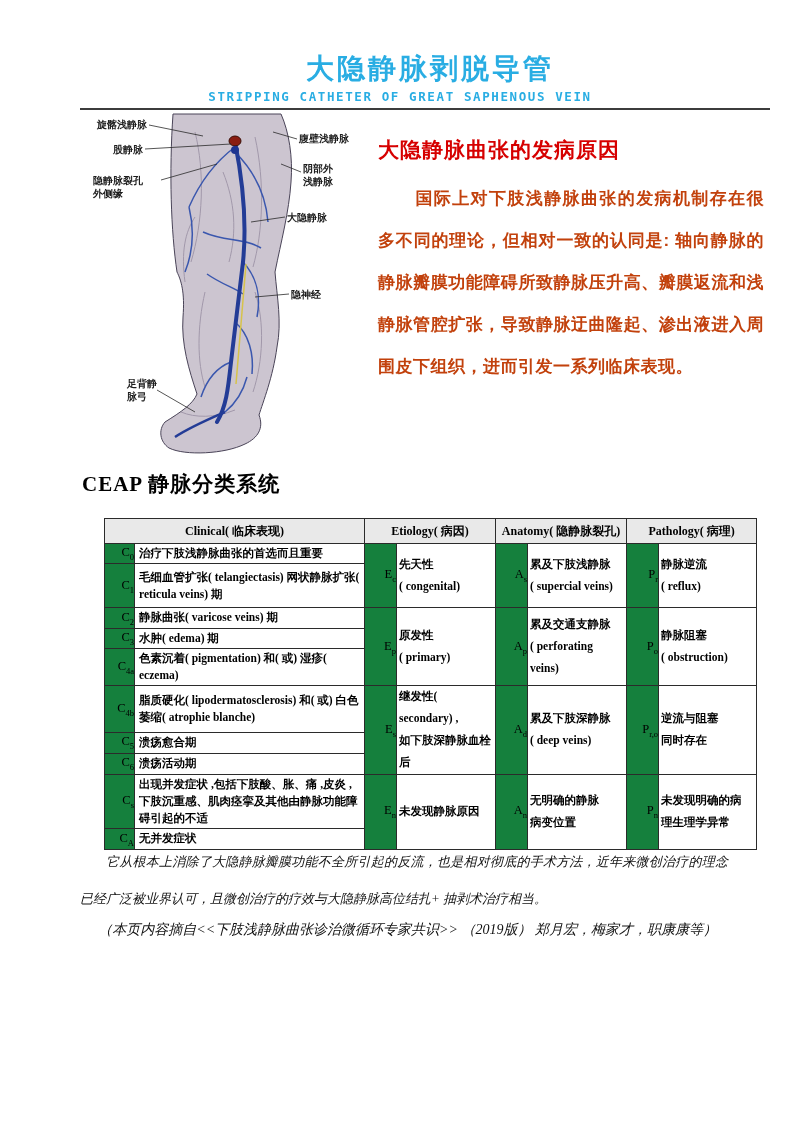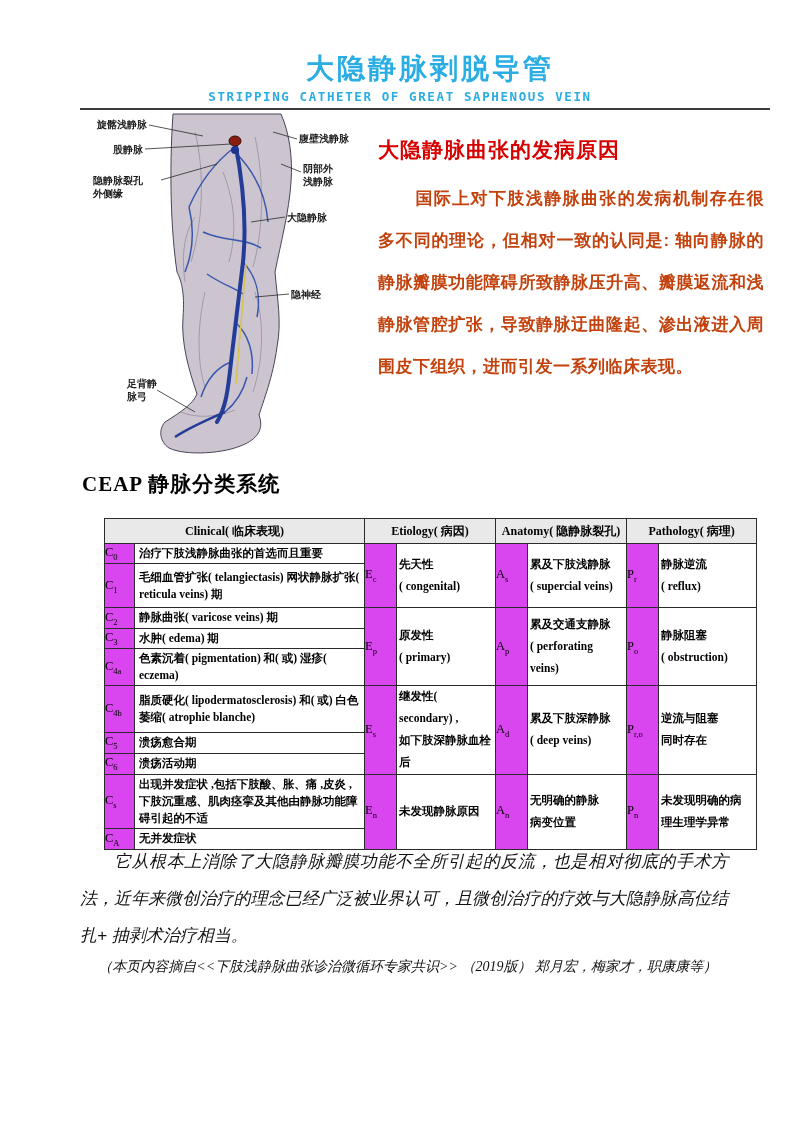--- a/index.html
+++ b/index.html
@@ -23,32 +23,32 @@
   .patho-body{margin-top:14px;font-size:17px;font-weight:bold;line-height:42px;
     text-align:justify;text-indent:2.2em;letter-spacing:0.5px;color:#c2410c;}
 
   .ceap-heading{position:absolute;left:82px;top:470px;font-family:"Liberation Serif",serif;
     font-size:21px;font-weight:bold;letter-spacing:1px;color:#000;}
 
   table.ceap{position:absolute;left:104px;top:518px;width:652px;border-collapse:collapse;
     table-layout:fixed;font-family:"Liberation Serif",serif;color:#000;}
   .ceap th,.ceap td{border:1px solid #2b2b2b;padding:1px 4px;overflow:hidden;}
   .ceap th{background:#e9e9e9;font-size:12px;font-weight:bold;height:22px;}
-  .ceap td.code{background:#d946ef;text-align:left;font-size:12.5px;padding:0;}
+  .ceap td.code{background:#15803d;text-align:right;font-size:12.5px;padding:0;}
   .ceap td.code sub{font-size:8.5px;}
   .ceap td.cdesc{font-size:11.5px;font-weight:600;line-height:1.5;}
   .ceap td.gdesc{font-size:11.5px;font-weight:600;text-align:left;line-height:1.9;padding:0 2px;}
   tr.r20{height:20px;} tr.r44{height:44px;} tr.r45{height:45px;} tr.r19{height:19px;}
 
   .surgery{position:absolute;left:80px;top:843px;width:648px;}
   .surg-head{font-size:17.5px;line-height:48px;font-weight:600;text-indent:1.2em;color:#111;}
   .surg-head .bold{font-size:21px;font-weight:bold;letter-spacing:1px;}
   .surg-head .gap{display:inline-block;width:56px;}
-  .surg-body{margin-top:0;font-family:Liberation Sans, sans-serif;font-style:italic;
-    font-size:17px;line-height:37px;text-align:justify;text-indent:2em;color:#111;}
+  .surg-body{margin-top:0;font-family:Liberation Serif, serif;font-style:italic;
+    font-size:13px;line-height:37px;text-align:justify;text-indent:2em;color:#111;}
   .surg-cite{margin-top:4px;font-family:"Liberation Serif",serif;font-style:italic;
     font-size:14px;padding-left:1.3em;color:#111;}
 </style>
 </head>
 <body>
 
 <div class="page-title">大隐静脉剥脱导管</div>
 <div class="page-subtitle">STRIPPING CATHETER OF GREAT SAPHENOUS VEIN</div>
 <div class="header-rule"></div>
 

